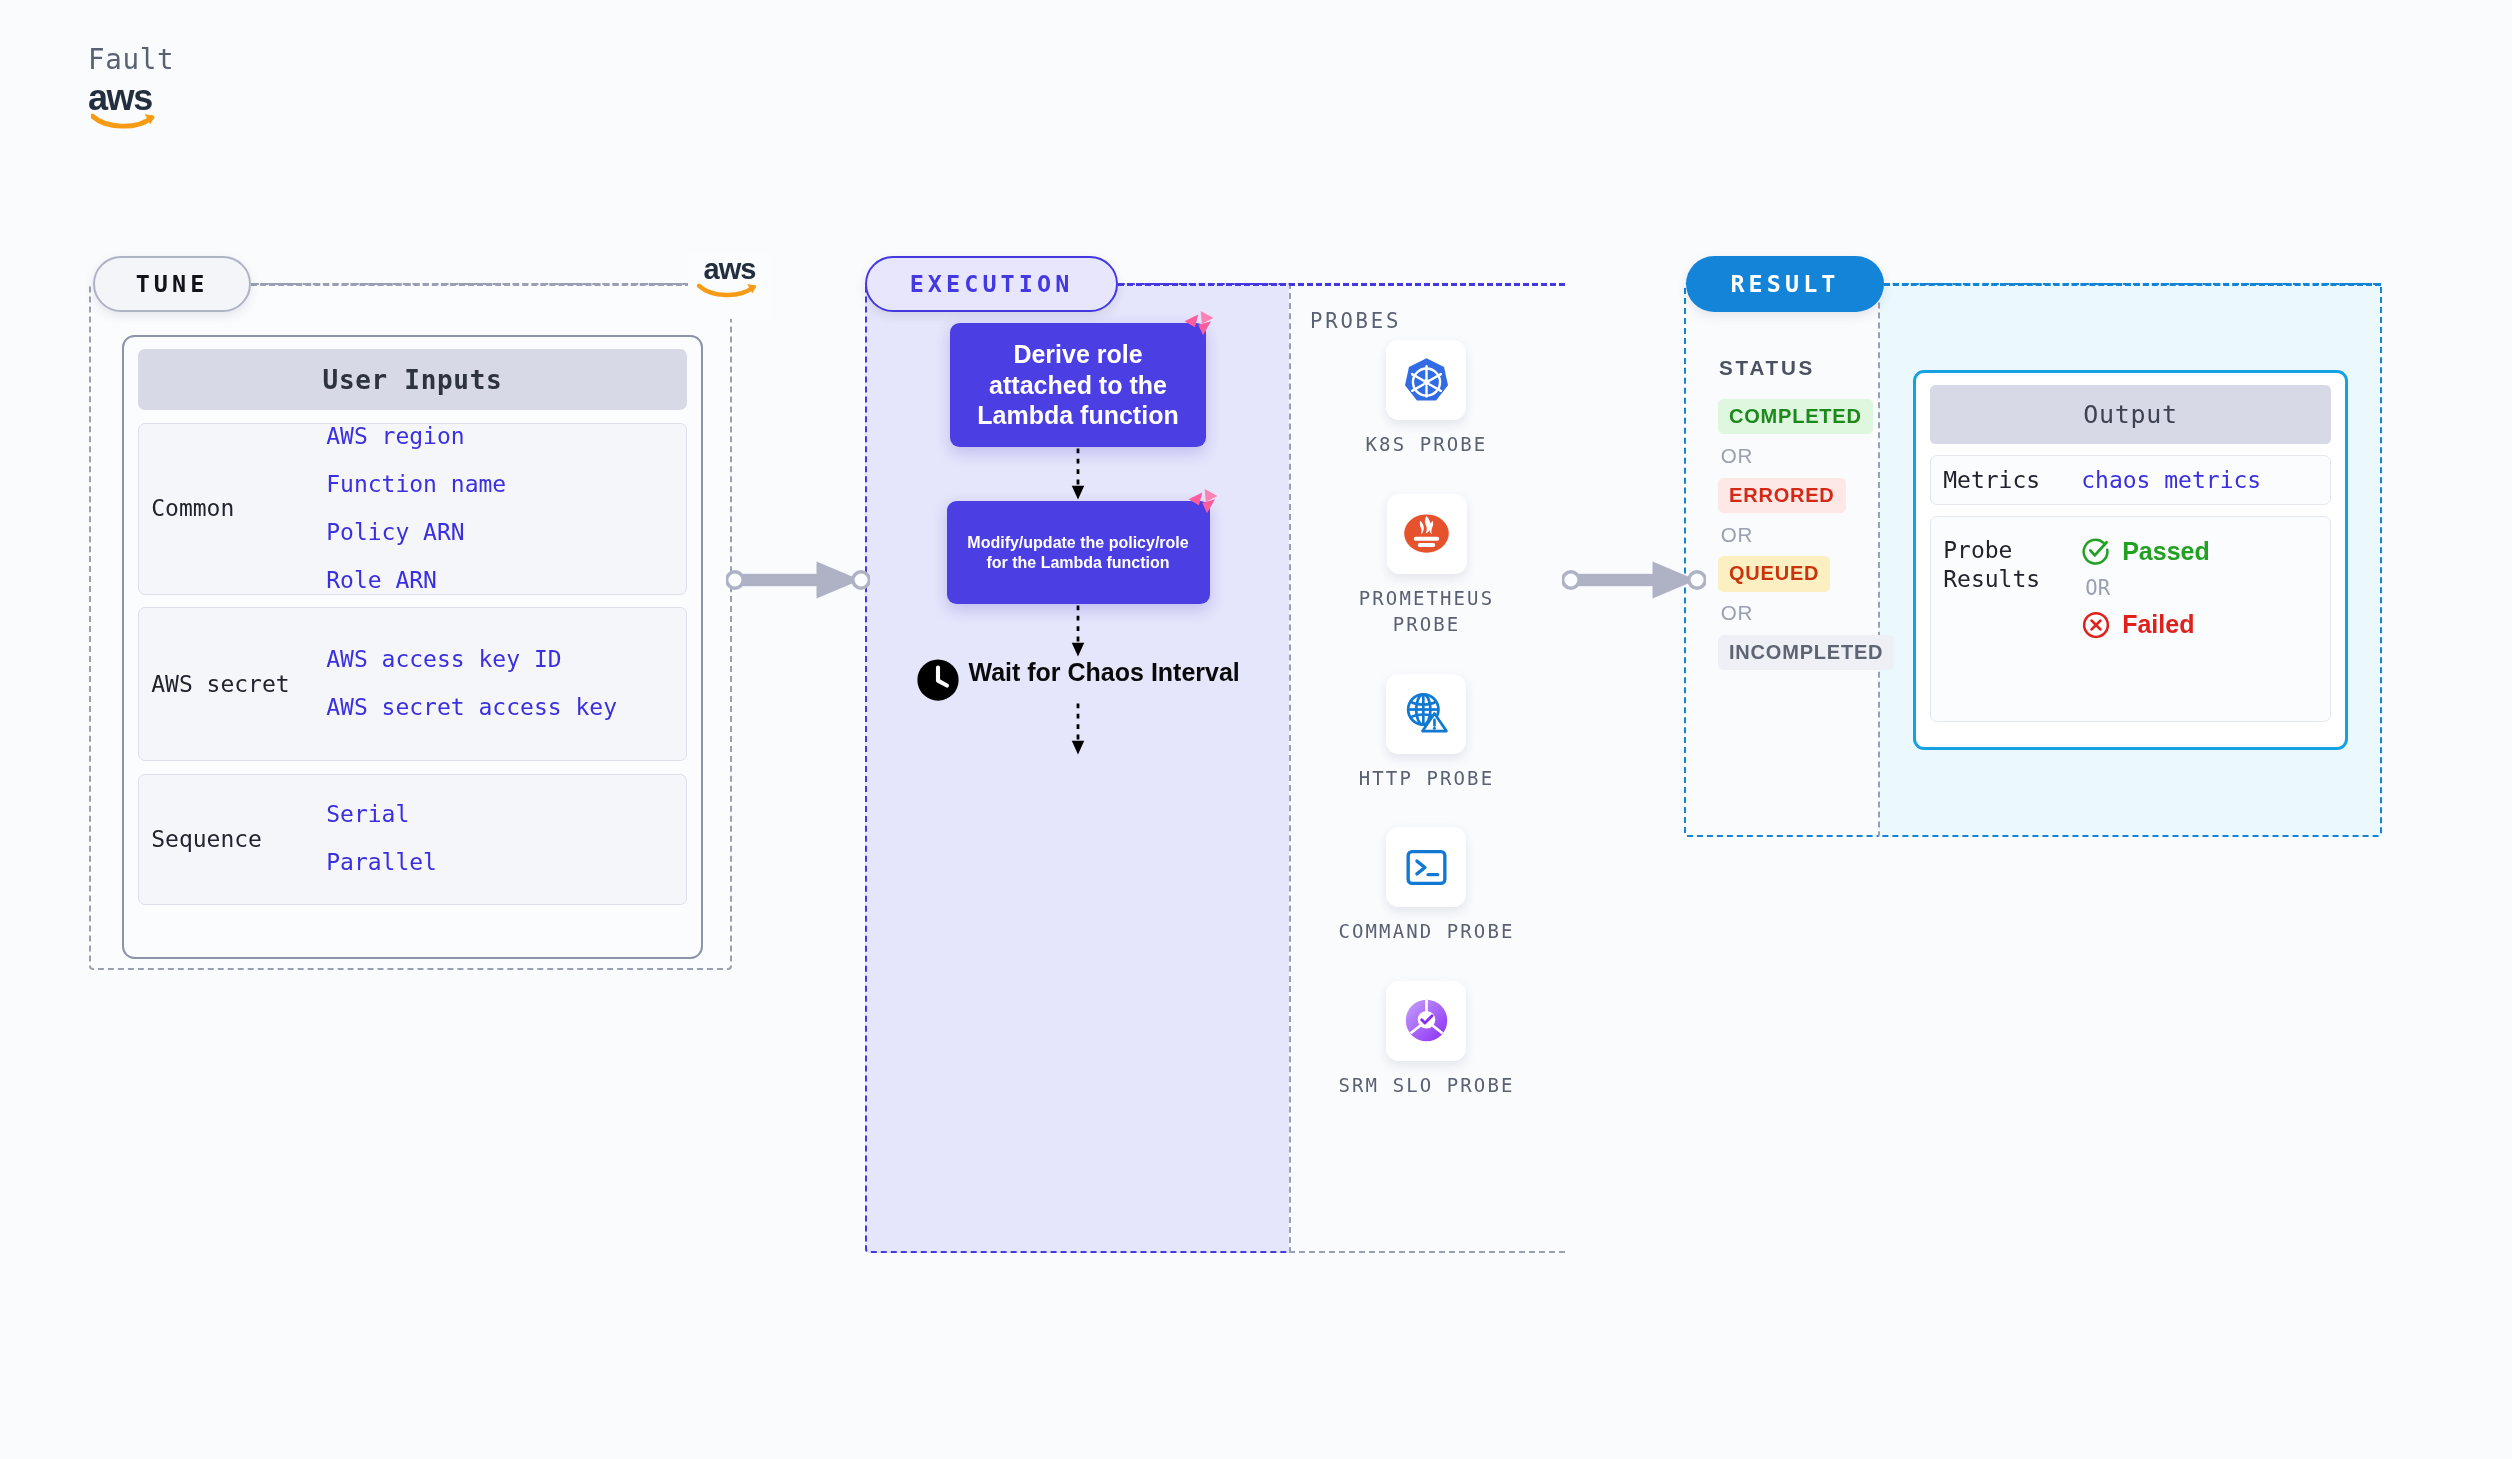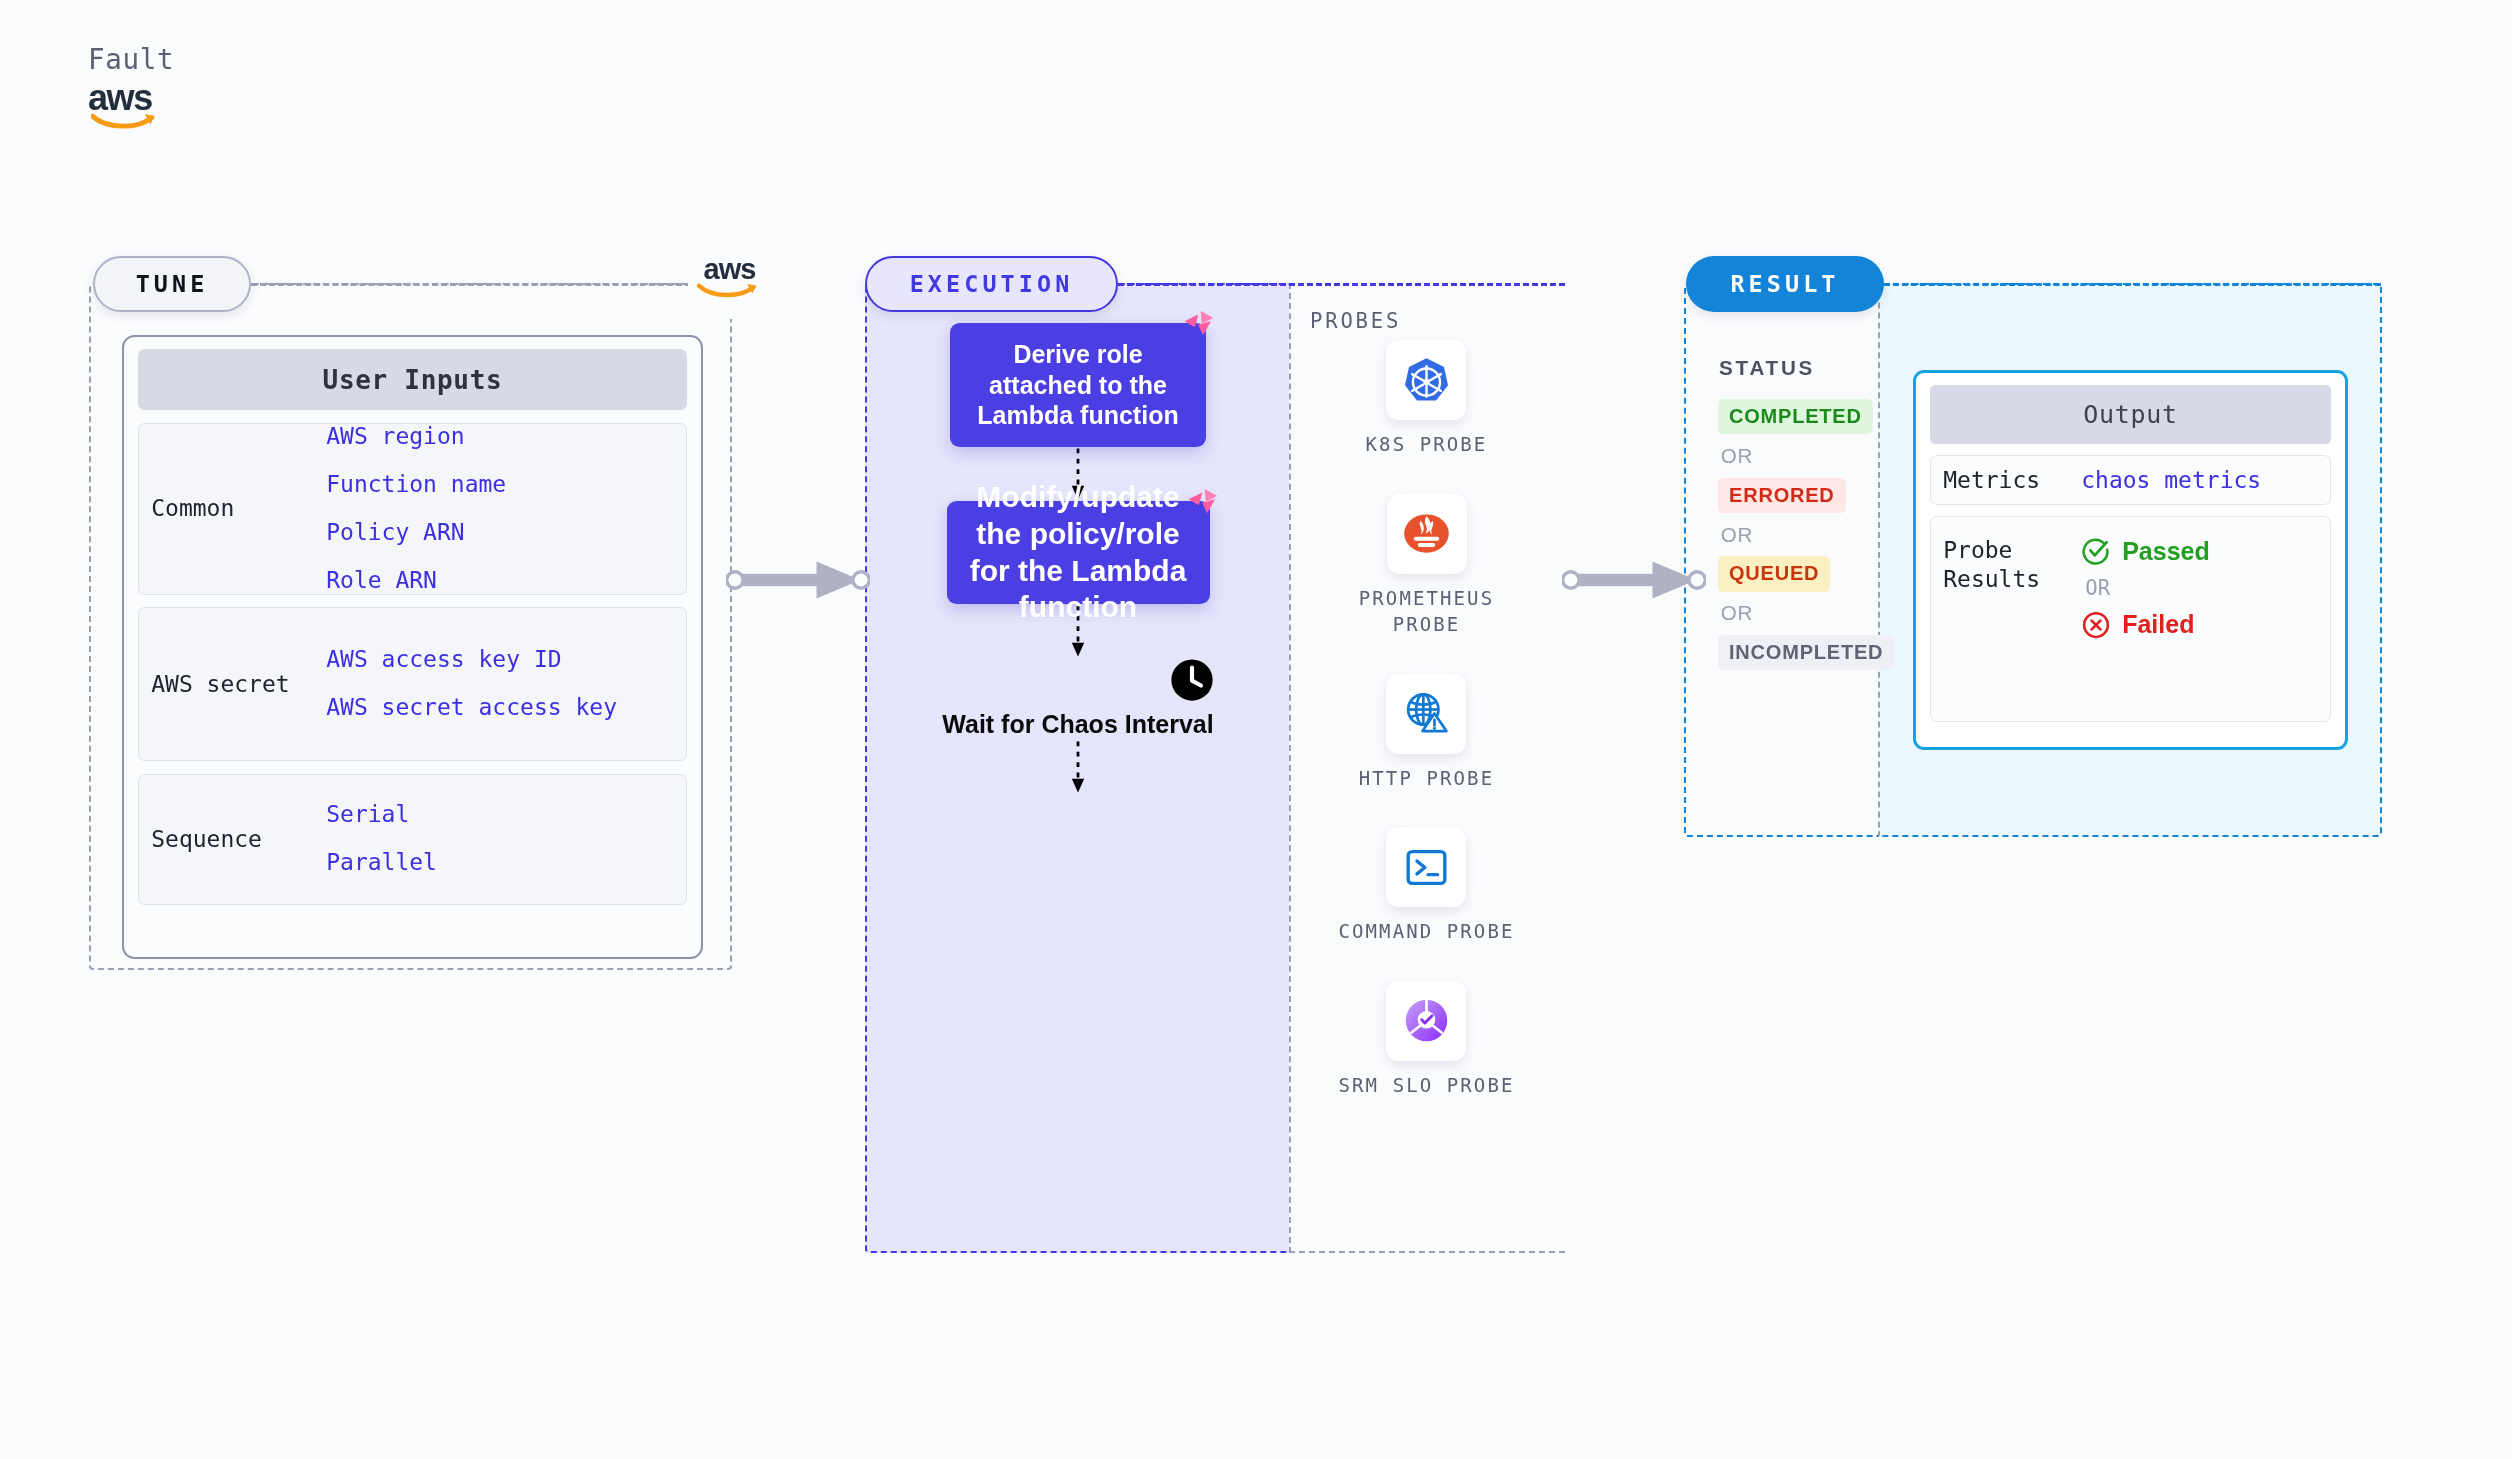--- a/index.html
+++ b/index.html
@@ -126,30 +126,30 @@
   .steps { position: absolute; left: 868px; top: 323px; width: 420px; }
   .step-wrap { position: relative; display: flex; justify-content: center; }
   .step {
     position: relative; background: #4B3FE4; color: #FFFFFF;
     border-radius: 9.6px; box-shadow: 0 5.5px 15px rgba(60,50,200,0.22);
     display: flex; align-items: center; justify-content: center;
     text-align: center; font-weight: 700; line-height: 1.22;
     padding: 13.8px 18px;
   }
   .step-1 { width: 256px; height: 124px; font-size: 25px; }
-  .step-2 { width: 263px; height: 103px; font-size: 30px; margin-left: 0; }
+  .step-2 { width: 263px; height: 103px; font-size: 16px; margin-left: 0; }
   .step-3 { width: 263px; height: 96px; font-size: 25px; margin-left: 1.4px; }
   .litmus-badge {
     position: absolute; right: -12.4px; top: -19px; width: 37px; height: 37px;
   }
   .arrow-down { display: flex; justify-content: center; }
   .arrow-down svg { display: block; }
 
   .clock-block {
-    display: flex; flex-direction: column; align-items: flex-end; gap: 8.3px;
+    display: flex; flex-direction: row; align-items: flex-start; gap: 8.3px;
   }
   .clock-icon { width: 44px; height: 44px; }
   .clock-label {
     font-size: 25px; font-weight: 700; color: #0A0A0A;
     text-align: center; line-height: 1.18;
   }
 
   
   .probes-title {
     position: absolute; left: 1310px; top: 309px;

